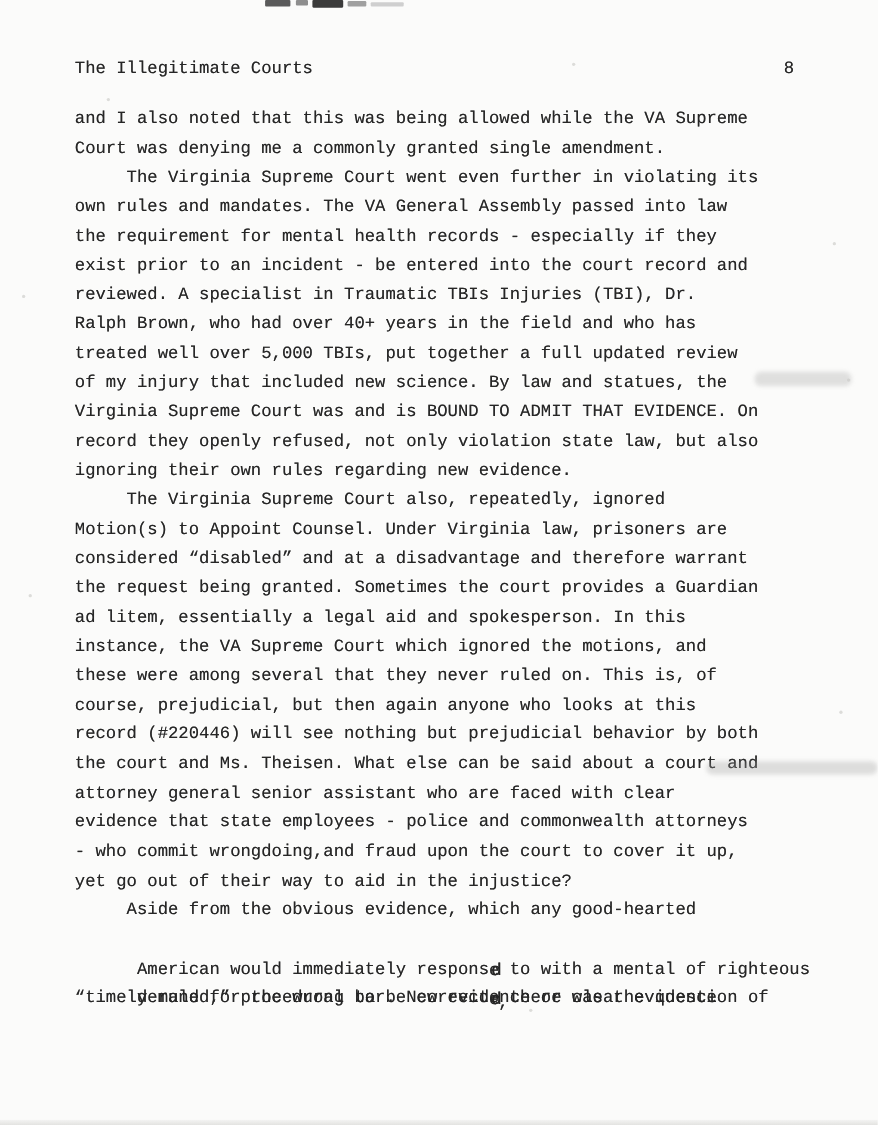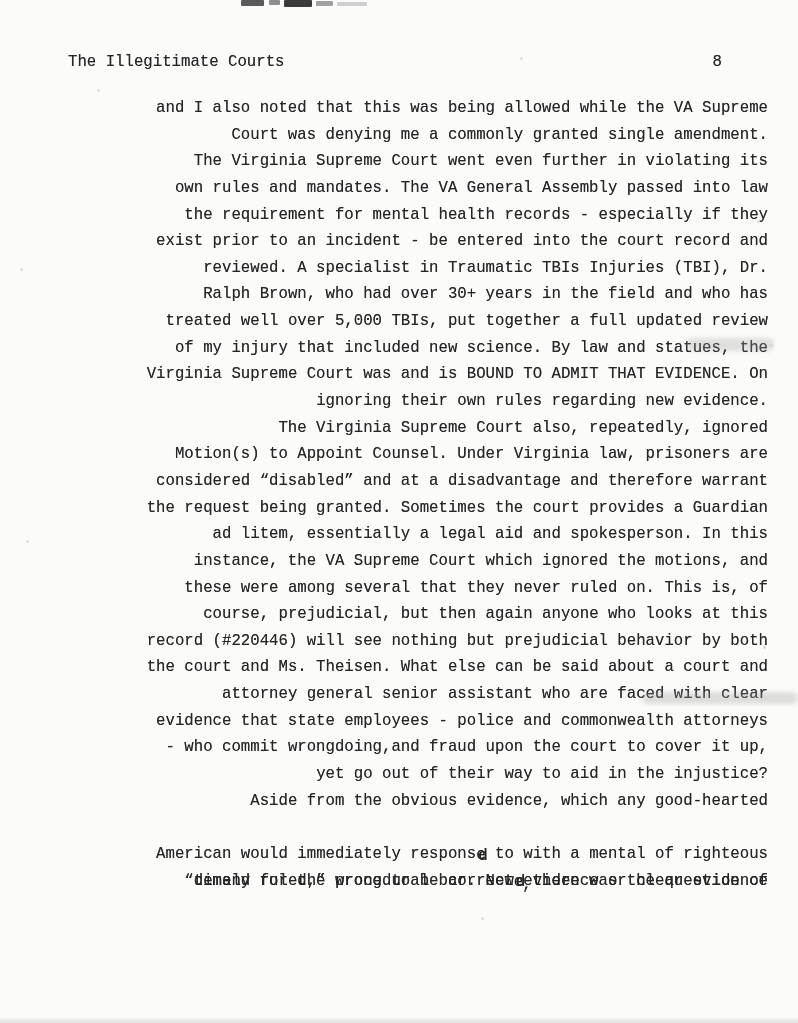--- a/index.html
+++ b/index.html
@@ -20,21 +20,21 @@
     font-size:15.7px; line-height:20px;
     text-shadow:0 0 0.6px rgba(40,40,40,0.6);
   }
 
   
   .body-text {
     position:absolute; left:68px; top:95px; width:700px;
     font-size:15.7px; line-height:26.65px;
     text-shadow:0 0 0.6px rgba(40,40,40,0.6);
   }
-  .line { white-space:pre; height:26.65px;text-align:right; }
+  .line { white-space:pre; height:26.65px; }
 
   
   .ot { position:relative; display:inline-block; width:0.6em; height:1em; vertical-align:baseline; }
   .ot .ot-a { position:absolute; left:0; top:0; }
   .ot .ot-b { position:absolute; left:0.12em; top:0.02em; text-shadow:0.4px 0 currentColor; }
   .inserted-comma { position:relative; top:4px; left:-1px; }
 
   
   .artifact-top-piece { position:absolute; border-radius:1px; }
   .at1 { left:241px; top:0; width:23px; height:6px; background:#5a5a5a; }
@@ -83,24 +83,25 @@
   </div>
 
   <div class="body-text">
     <div class="line">and I also noted that this was being allowed while the VA Supreme</div>
     <div class="line">Court was denying me a commonly granted single amendment.</div>
     <div class="line">     The Virginia Supreme Court went even further in violating its</div>
     <div class="line">own rules and mandates. The VA General Assembly passed into law</div>
     <div class="line">the requirement for mental health records - especially if they</div>
     <div class="line">exist prior to an incident - be entered into the court record and</div>
     <div class="line">reviewed. A specialist in Traumatic TBIs Injuries (TBI), Dr.</div>
-    <div class="line">Ralph Brown, who had over 30+ years in the field and who has</div>
+    <div class="line">Ralph Brown, who had over 40+ years in the field and who has</div>
     <div class="line">treated well over 5,000 TBIs, put together a full updated review</div>
     <div class="line">of my injury that included new science. By law and statues, the</div>
     <div class="line">Virginia Supreme Court was and is BOUND TO ADMIT THAT EVIDENCE. On</div>
+    <div class="line">record they openly refused, not only violation state law, but also</div>
     <div class="line">ignoring their own rules regarding new evidence.</div>
     <div class="line">     The Virginia Supreme Court also, repeatedly, ignored</div>
     <div class="line">Motion(s) to Appoint Counsel. Under Virginia law, prisoners are</div>
     <div class="line">considered “disabled” and at a disadvantage and therefore warrant</div>
     <div class="line">the request being granted. Sometimes the court provides a Guardian</div>
     <div class="line">ad litem, essentially a legal aid and spokesperson. In this</div>
     <div class="line">instance, the VA Supreme Court which ignored the motions, and</div>
     <div class="line">these were among several that they never ruled on. This is, of</div>
     <div class="line">course, prejudicial, but then again anyone who looks at this</div>
     <div class="line">record (#220446) will see nothing but prejudicial behavior by both</div>

